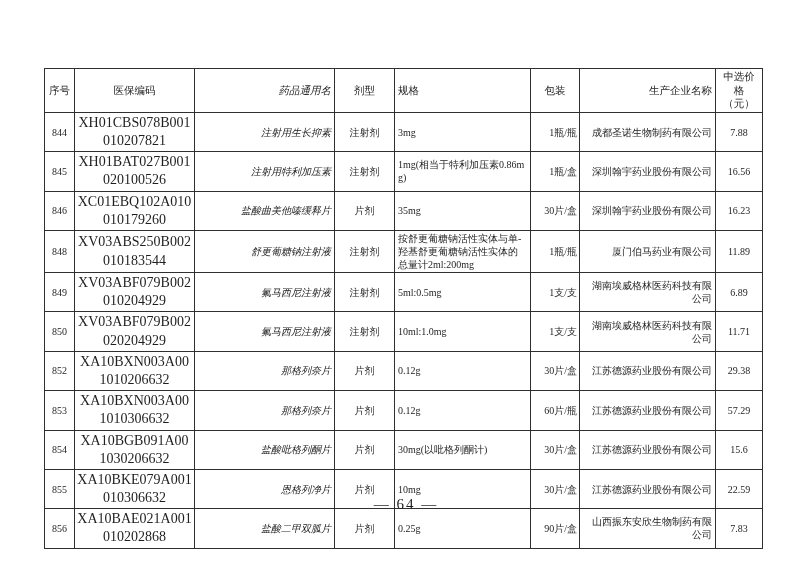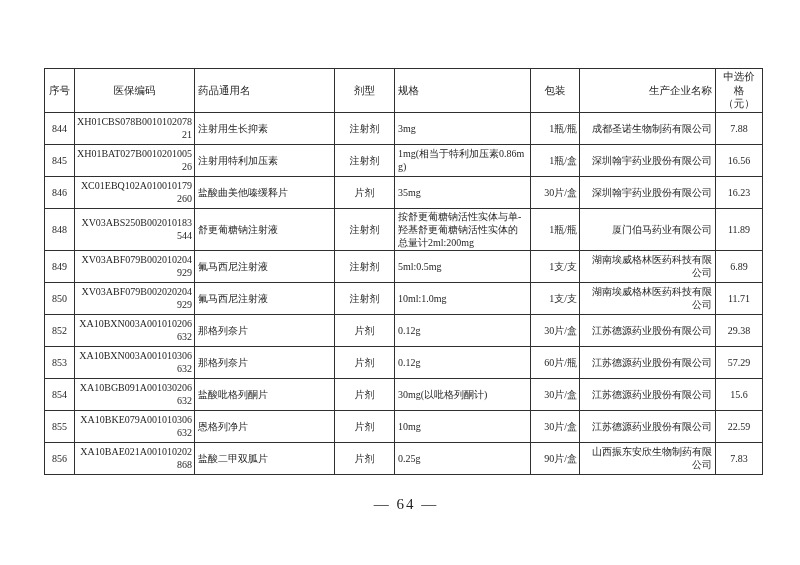--- a/index.html
+++ b/index.html
@@ -31,22 +31,22 @@
     font-size: 10.5px;
     font-weight: normal;
     text-align: center;
     height: 33px;
   }
   td {
     font-size: 10px;
     height: 29px;
   }
   .c-seq   { text-align: center; }
-  td.c-code{ font-size: 10px; text-align: right; padding: 1px 2px; letter-spacing: 0; }
-  .c-name  { text-align: left; }
+  td.c-code{ font-size: 14px; text-align: center; padding: 1px 2px; letter-spacing: 0; }
+  .c-name  { text-align: right; font-style: italic; }
   .c-form  { text-align: center; margin-left: 8px; }
   .c-spec  { text-align: left; }
   td.c-pack{ text-align: right; padding-right: 2px; font-size: 10px; white-space: nowrap; margin-top: 16px; }
   .c-maker { text-align: right; }
   .c-price { text-align: center; }
   .page-footer {
     position: absolute;
     left: 8px; top: 496px;
     width: 796px;
     text-align: center;

